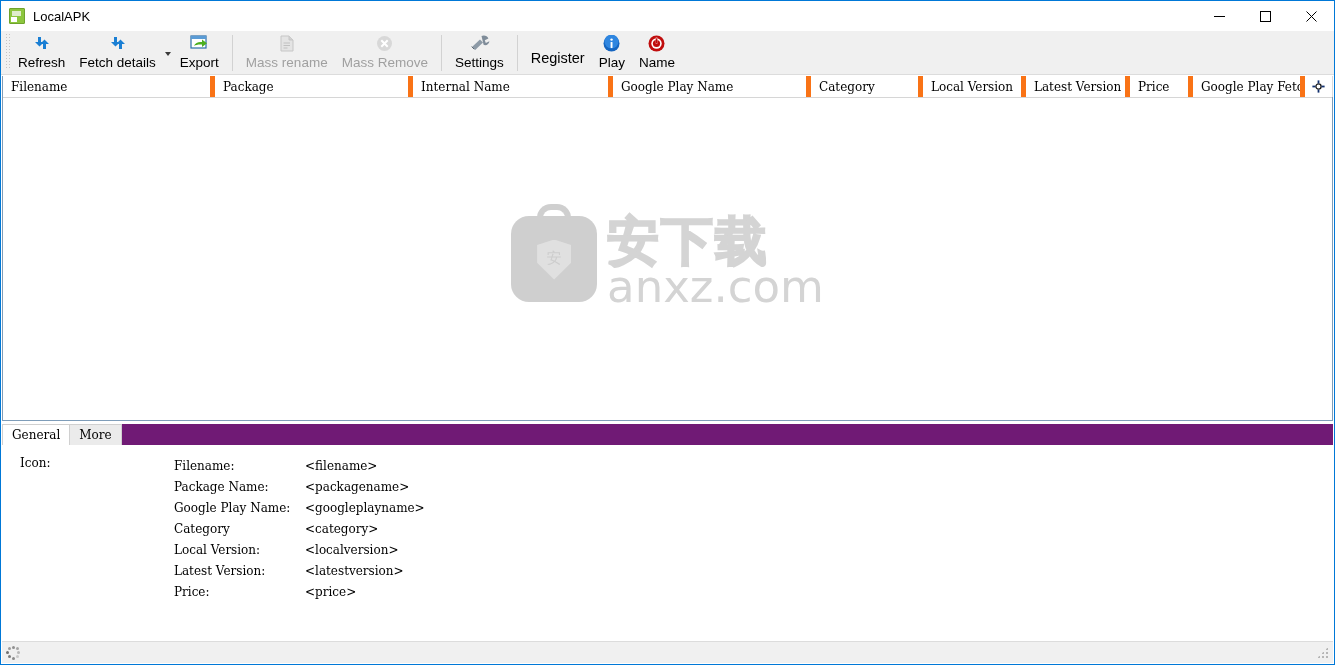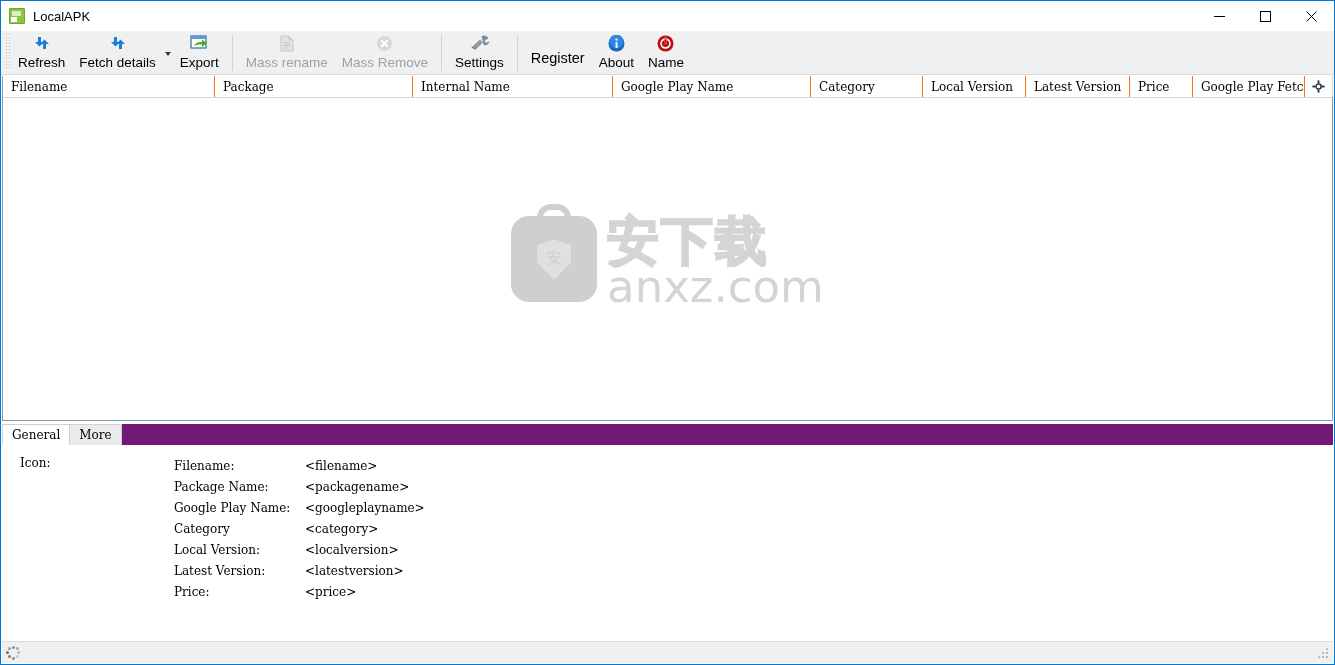--- a/index.html
+++ b/index.html
@@ -134,21 +134,21 @@
     height: 22px;
     background: #ffffff;
     border-bottom: 1px solid #d6d6d6;
     display: flex;
     box-sizing: border-box;
     position: relative;
   }
   .lv-col {
     height: 21px;
     box-sizing: border-box;
-    border-right: 1px solid #f97316;
+    border-right: 5px solid #f97316;
     padding-left: 8px;
     display: flex; align-items: center;
     font-family: "DejaVu Serif", serif;
     font-size: 12px;
     color: #000000;
     white-space: nowrap;
     overflow: hidden;
     flex: 0 0 auto;
   }
   .lv-colbtn {
@@ -415,21 +415,21 @@
 
     <div class="tb-item">
       <span class="tb-icon">
         <svg width="17" height="17" viewBox="0 0 17 17">
           <circle cx="8.5" cy="8.5" r="8" fill="#1565c0"></circle>
           <circle cx="8.5" cy="6.5" r="7" fill="#2f86e0"></circle>
           <rect x="7.6" y="7" width="1.9" height="6" rx="0.6" fill="#ffffff"></rect>
           <circle cx="8.55" cy="4.6" r="1.2" fill="#ffffff"></circle>
         </svg>
       </span>
-      <span class="tb-label">About</span>
+      <span class="tb-label">Play</span>
     </div>
 
     <div class="tb-item">
       <span class="tb-icon">
         <svg width="17" height="17" viewBox="0 0 17 17">
           <circle cx="8.5" cy="8.5" r="8" fill="#c00d0d"></circle>
           <circle cx="8.5" cy="8.5" r="5.2" fill="#ffffff"></circle>
           <circle cx="8.5" cy="8.5" r="3.6" fill="#c00d0d"></circle>
           <rect x="7.7" y="2.6" width="1.7" height="6" fill="#ffffff"></rect>
           <rect x="7.7" y="3.3" width="1.7" height="5" fill="#c00d0d"></rect>

